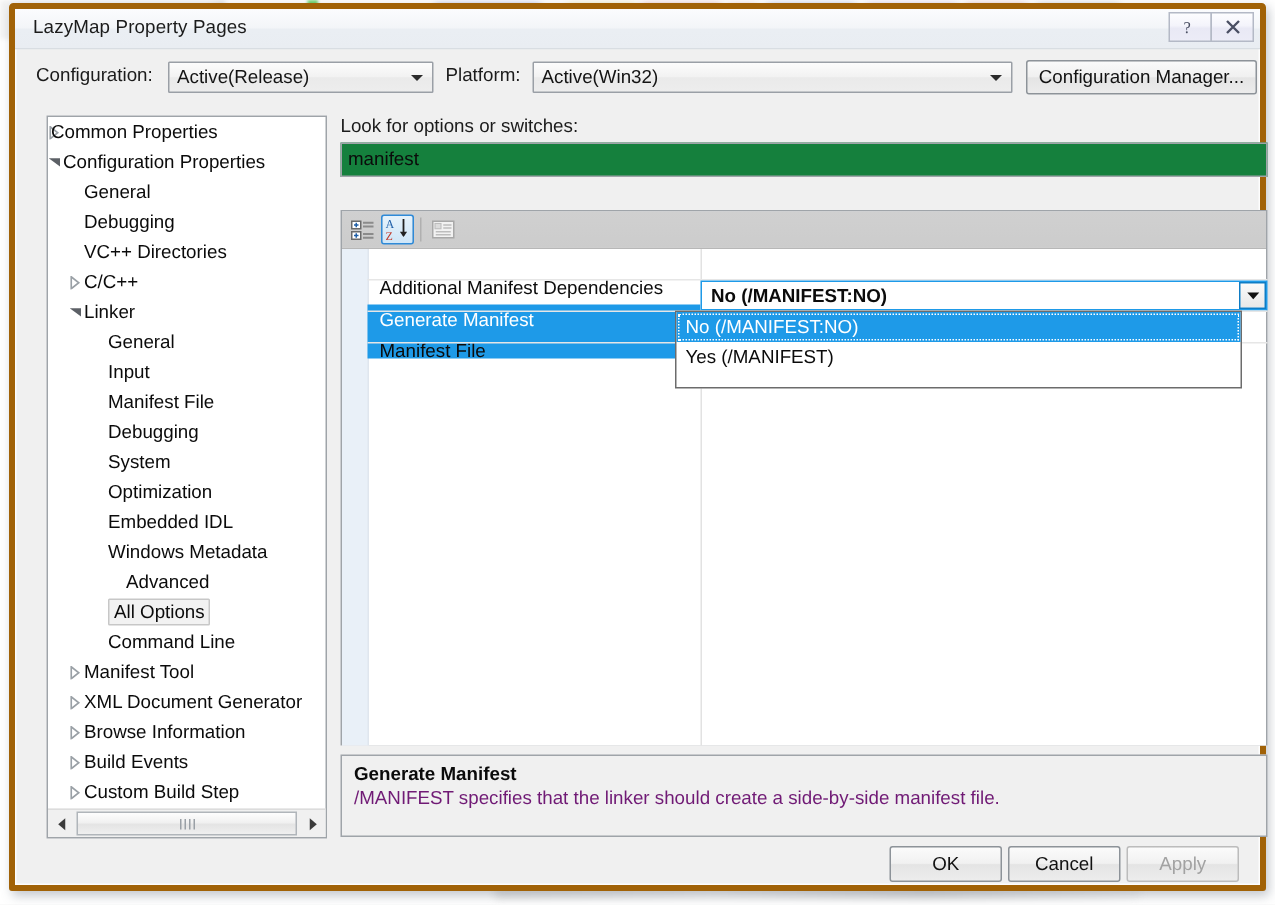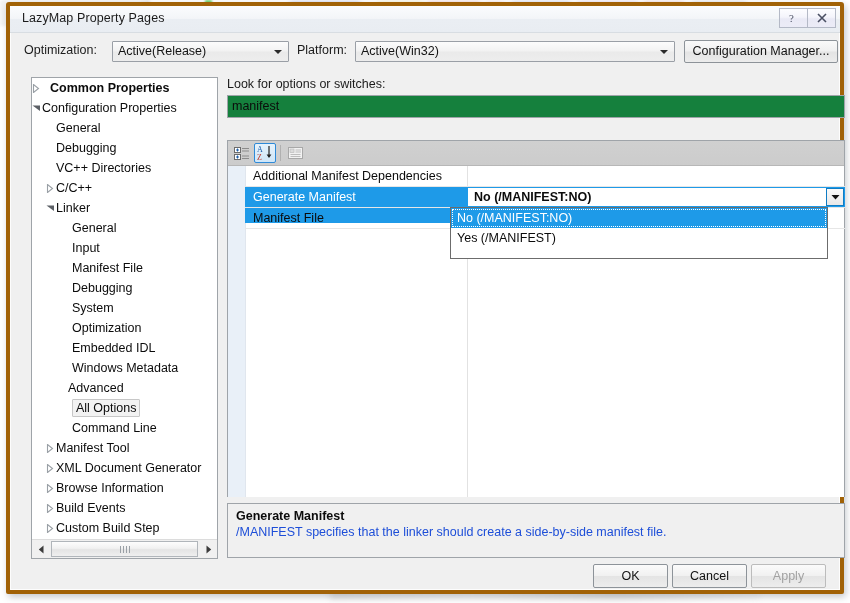--- a/index.html
+++ b/index.html
@@ -291,21 +291,21 @@
     position: absolute;
     left: 17px;
     height: 20px;
     width: 600px;
     font-size: 12.5px;
     line-height: 20px;
     color: #0b0b0b;
   }
   .grow .gname {
     position: absolute;
-    left: 0; top: 0;
+    left: 0; top: 16px;
     width: 222px;
     height: 36px;
     padding-left: 8px;
     box-sizing: border-box;
     white-space: nowrap;
   }
   .grow.sel .gname {
     background: #1e9ae8;
     color: #ffffff;
   }
@@ -398,21 +398,21 @@
     padding: 5px 8px;
   }
   .desc-title {
     font-size: 12.5px;
     font-weight: bold;
     color: #0b0b0b;
     margin-bottom: 2px;
   }
   .desc-text {
     font-size: 12.5px;
-    color: #1d4ed8;
+    color: #701a75;
   }
 
   .footer-btns {
     position: absolute;
     right: 14px;
     top: 558px;
     display: flex;
     gap: 4px;
   }
   .fbtn {
@@ -463,40 +463,40 @@
       </div>
       <div class="tb-btn">
         <svg width="12" height="12" viewBox="0 0 12 12">
           <path d="M2 2 L10 10 M10 2 L2 10" stroke="#4a4f63" stroke-width="1.6" fill="none"></path>
         </svg>
       </div>
     </div>
   </div>
 
   <div class="config-row">
-    <div class="lbl" style="left:14px;">Optimization:</div>
+    <div class="lbl" style="left:14px;">Configuration:</div>
     <div class="combo" style="left:102px;top:9px;width:177px;">
       <span>Active(Release)</span>
       <span class="arrow"></span>
     </div>
     <div class="lbl" style="left:287px;">Platform:</div>
     <div class="combo" style="left:345px;top:9px;width:320px;">
       <span>Active(Win32)</span>
       <span class="arrow"></span>
     </div>
     <div class="btn" style="left:674px;top:8px;width:154px;height:23px;line-height:21px;">Configuration Manager...</div>
   </div>
 
   <div class="tree-panel">
     <div class="tree-scroll" id="tree-host">
         <div class="tree-item"><span class="tw" style="left: -3px;">
             <svg width="8" height="9" viewBox="0 0 8 9">
               <path d="M1.5 0.5 L1.5 8.5 L6.5 4.5 Z" fill="none" stroke="#9aa0a6" stroke-width="1.1"></path>
             </svg>
-          </span><span class="tx" style="margin-left: 18px; font-weight: bold;">Common Properties</span></div>
+          </span><span class="tx" style="margin-left: 2px;">Common Properties</span></div>
         <div class="tree-item"><span class="tw" style="left: -3px;">
             <svg width="9" height="8" viewBox="0 0 9 8">
               <path d="M0.5 1.5 L8 1.5 L8 7 Z" fill="#5c6066"></path>
             </svg>
           </span><span class="tx" style="margin-left: 10px;">Configuration Properties</span></div>
         <div class="tree-item"><span class="tx" style="margin-left: 24px;">General</span></div>
         <div class="tree-item"><span class="tx" style="margin-left: 24px;">Debugging</span></div>
         <div class="tree-item"><span class="tx" style="margin-left: 24px;">VC++ Directories</span></div>
         <div class="tree-item"><span class="tw" style="left: 11px;">
             <svg width="8" height="9" viewBox="0 0 8 9">
@@ -509,21 +509,21 @@
             </svg>
           </span><span class="tx" style="margin-left: 24px;">Linker</span></div>
         <div class="tree-item"><span class="tx" style="margin-left: 40px;">General</span></div>
         <div class="tree-item"><span class="tx" style="margin-left: 40px;">Input</span></div>
         <div class="tree-item"><span class="tx" style="margin-left: 40px;">Manifest File</span></div>
         <div class="tree-item"><span class="tx" style="margin-left: 40px;">Debugging</span></div>
         <div class="tree-item"><span class="tx" style="margin-left: 40px;">System</span></div>
         <div class="tree-item"><span class="tx" style="margin-left: 40px;">Optimization</span></div>
         <div class="tree-item"><span class="tx" style="margin-left: 40px;">Embedded IDL</span></div>
         <div class="tree-item"><span class="tx" style="margin-left: 40px;">Windows Metadata</span></div>
-        <div class="tree-item"><span class="tx" style="margin-left: 36px; text-align: center;">Advanced</span></div>
+        <div class="tree-item"><span class="tx" style="margin-left: 52px; text-align: center;">Advanced</span></div>
         <div class="tree-item selected"><span class="tx" style="margin-left: 40px;">All Options</span></div>
         <div class="tree-item"><span class="tx" style="margin-left: 40px;">Command Line</span></div>
         <div class="tree-item"><span class="tw" style="left: 11px;">
             <svg width="8" height="9" viewBox="0 0 8 9">
               <path d="M1.5 0.5 L1.5 8.5 L6.5 4.5 Z" fill="none" stroke="#9aa0a6" stroke-width="1.1"></path>
             </svg>
           </span><span class="tx" style="margin-left: 24px;">Manifest Tool</span></div>
         <div class="tree-item"><span class="tw" style="left: 11px;">
             <svg width="8" height="9" viewBox="0 0 8 9">
               <path d="M1.5 0.5 L1.5 8.5 L6.5 4.5 Z" fill="none" stroke="#9aa0a6" stroke-width="1.1"></path>

